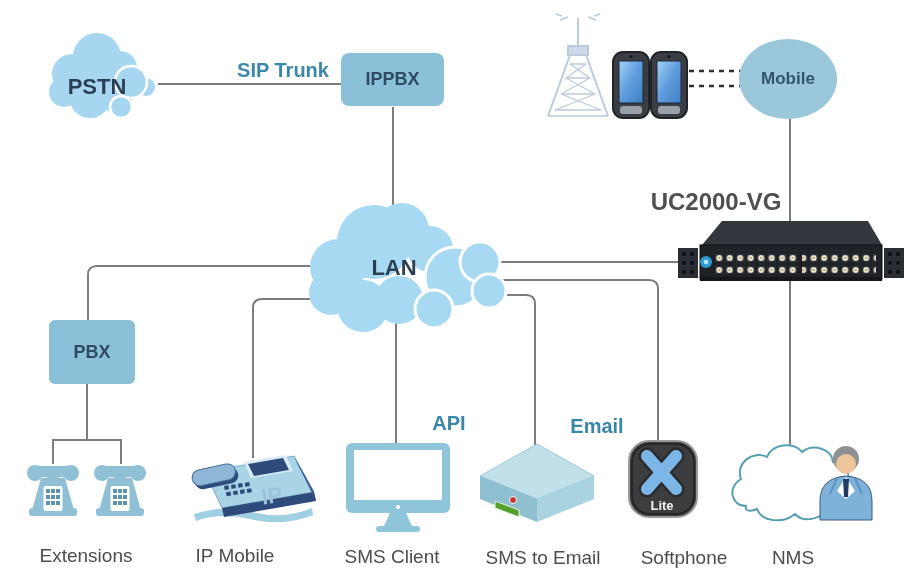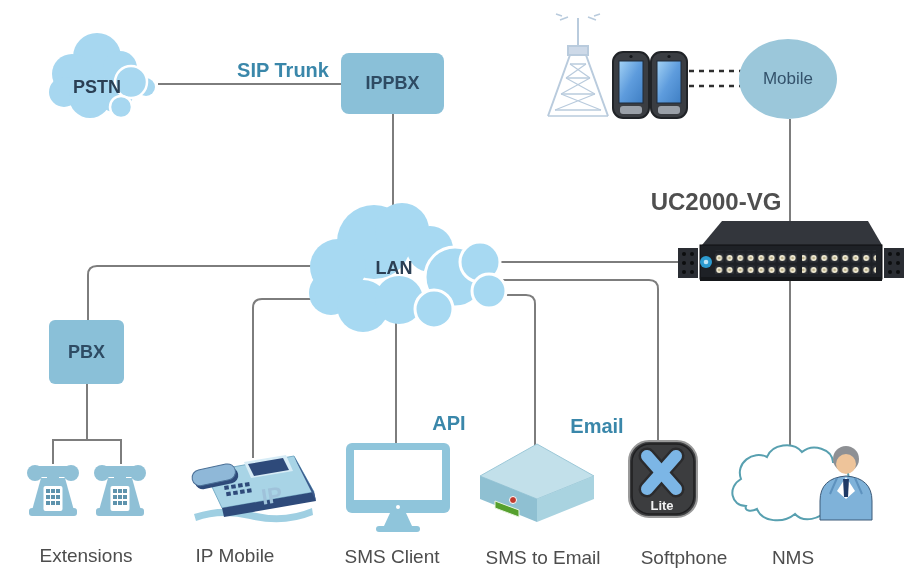--- a/index.html
+++ b/index.html
@@ -2,31 +2,31 @@
 <html><head>
 <meta charset="utf-8">
 <style>
   html,body{margin:0;padding:0;background:#ffffff;}
   .stage{
     position:relative;width:921px;height:583px;background:#ffffff;overflow:hidden;
     font-family:"Liberation Sans",sans-serif;
   }
   .stage svg{position:absolute;left:0;top:0;}
   .lbl{position:absolute;transform:translate(-50%,-50%);white-space:nowrap;line-height:1;}
-  .cloud-name{font-size:18px;font-weight:bold;color:#2b3f54;}
+  .cloud-name{font-size:22px;font-weight:bold;color:#2b3f54;}
   .edge-lbl{font-size:20px;font-weight:bold;color:#3a87aa;margin-left:30px;}
   .caption{font-size:19px;color:#4d4d4d;}
   .device-lbl{font-size:24px;font-weight:bold;color:#4f4f4f;}
   .node-box{
     position:absolute;display:flex;align-items:center;justify-content:center;
     background:#8ac0d8;border-radius:8px;color:#2e4b63;font-weight:bold;font-size:18px;
   }
   .node-ellipse{
     position:absolute;display:flex;align-items:center;justify-content:center;
-    background:#9bc7da;border-radius:50%;color:#33526b;font-weight:normal;font-size:17px;
+    background:#9bc7da;border-radius:50%;color:#33526b;font-weight:bold;font-size:17px;
   }
 </style>
 </head>
 <body>
 
 <div class="stage">
 
   <svg width="921" height="583" viewBox="0 0 921 583">
     <defs>
       <linearGradient id="phoneScreen" x1="0" y1="0" x2="1" y2="1">
@@ -232,25 +232,25 @@
     <g>
       <circle cx="846" cy="459" r="13" fill="#8e9094"></circle>
       <circle cx="846" cy="464" r="10" fill="#eec49a"></circle>
       <path d="M820,520 L820,501 Q820,478 846,476 Q872,478 872,501 L872,520 Z" fill="#7fb2d9" stroke="#3c5a78" stroke-width="1"></path>
       <polygon points="846,477 837,491 846,499 855,491" fill="#ffffff"></polygon>
       <polygon points="843,479 849,479 848,497 844,497" fill="#1f3a66"></polygon>
       <path d="M837,478 L830,494 M855,478 L862,494" stroke="#5e92be" stroke-width="2" fill="none"></path>
     </g>
   </svg>
 
-  <div class="node-box" style="left:341px;top:53px;width:103px;height:61px;">
+  <div class="node-box" style="left:341px;top:53px;width:103px;height:53px;">
     <span>IPPBX</span>
   </div>
 
-  <div class="node-box" style="left:49px;top:320px;width:75px;height:64px;border-radius:6px;">
+  <div class="node-box" style="left:49px;top:320px;width:86px;height:64px;border-radius:6px;">
     <span>PBX</span>
   </div>
 
   <div class="node-ellipse" style="left:739px;top:39px;width:98px;height:80px;">
     <span>Mobile</span>
   </div>
 
   <div class="lbl cloud-name" style="left:97px;top:87px;">PSTN</div>
 
   <div class="lbl cloud-name" style="left:394px;top:268px;">LAN</div>

